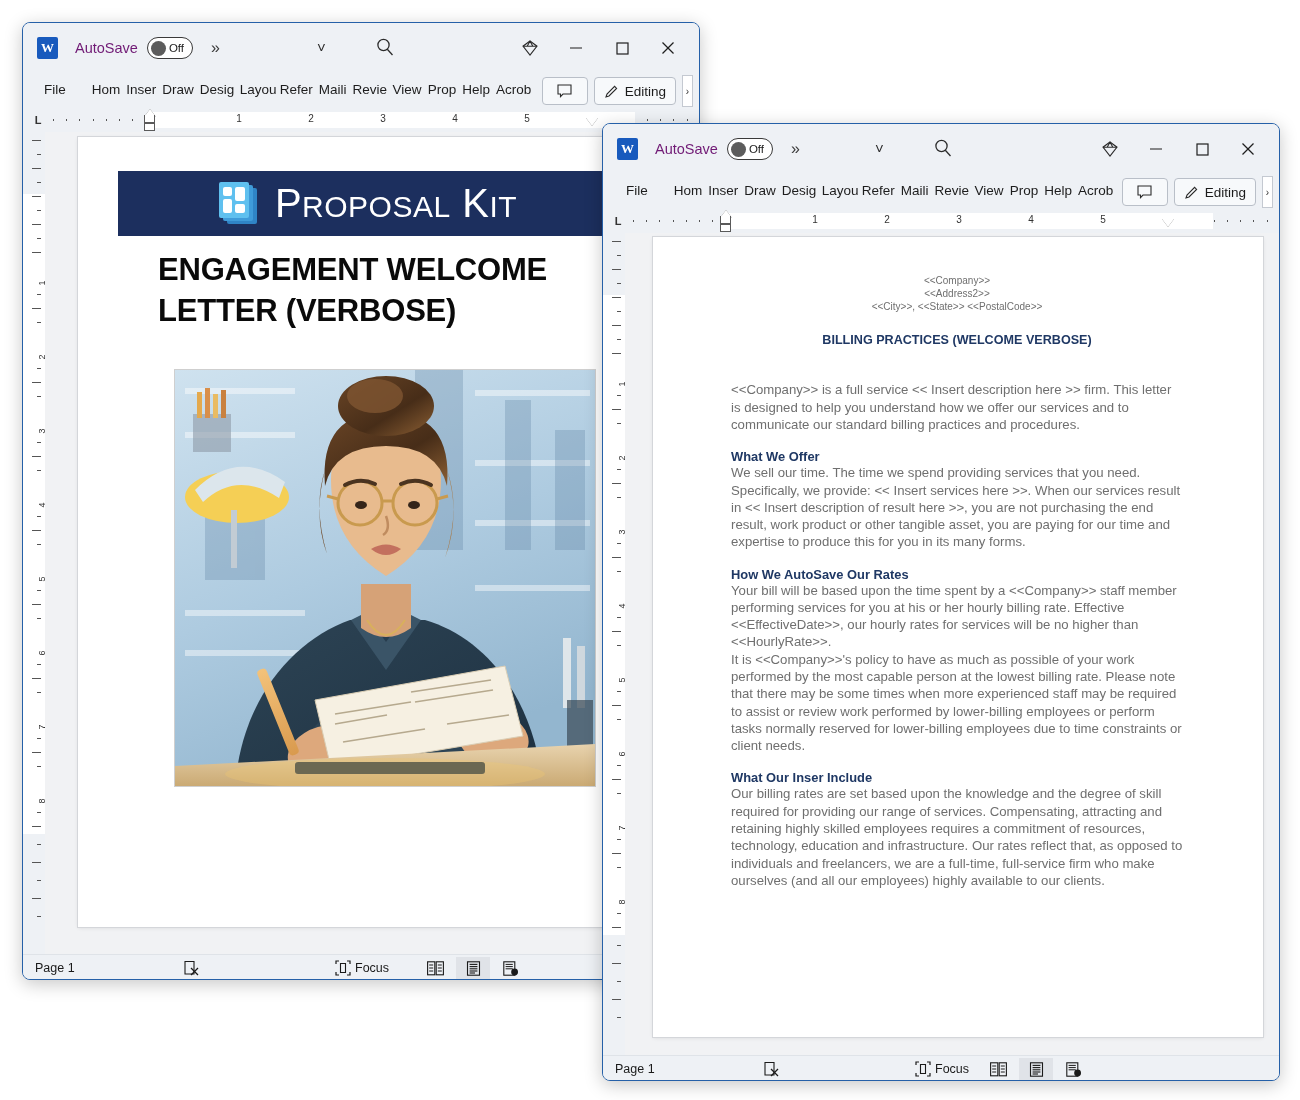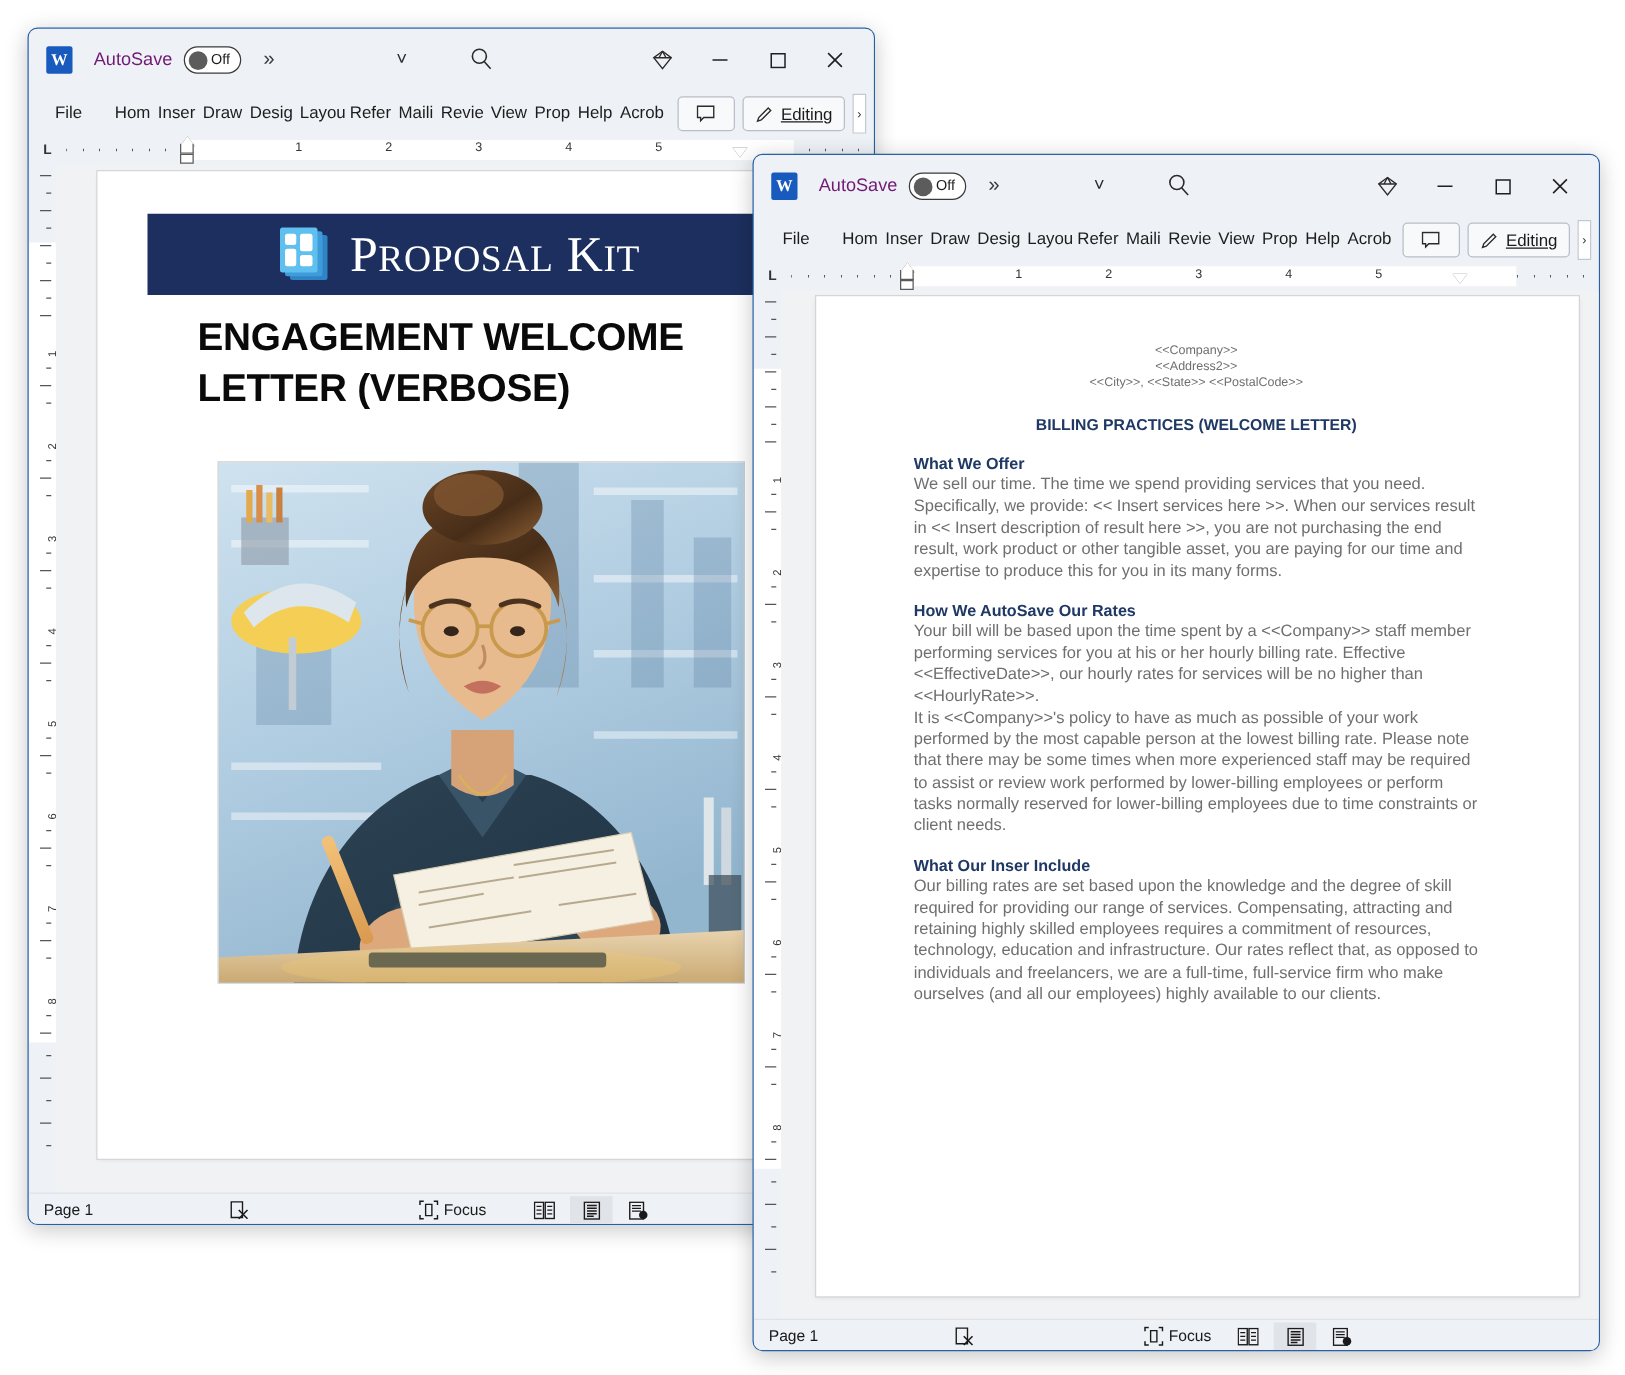--- a/index.html
+++ b/index.html
@@ -115,21 +115,20 @@
     height: 28px;
     border: 1px solid #b9bfc8;
     border-radius: 4px;
     background: #f7f9fb;
     display: flex; align-items: center; justify-content: center;
     gap: 6px;
     padding: 0 9px;
     font-size: 13.5px;
     color: #1b1b1b;
     white-space: nowrap;
-    text-decoration: underline;
   }
   .pill.comment { width: 46px; }
   .ribbon-overflow {
     width: 11px; height: 32px;
     background: #fff;
     border: 1px solid #c4c9d1;
     display: flex; align-items: center; justify-content: center;
     font-size: 10px; color: #333;
   }
 
@@ -229,21 +228,21 @@
   .pk-banner {
     background: #1c2f5e;
     display: flex; align-items: center; justify-content: center;
     gap: 14px;
   }
   .pk-logo-icon {
     position: relative; width: 42px; height: 44px; flex: 0 0 auto;
   }
   .pk-sheet { position: absolute; border-radius: 2px; }
   .pk-title-text {
-    font-family: Liberation Serif, serif;
+    font-family: Liberation Sans, sans-serif;
     color: #ffffff;
     font-size: 40px;
     letter-spacing: 0.5px;
     white-space: nowrap;
   }
   .pk-title-text .sm { font-size: 30px; }
   .doc1-h1 {
     font-family: "Liberation Sans", sans-serif;
     font-weight: bold;
     font-size: 31px;
@@ -804,22 +803,23 @@
       </div>
 
       <div class="canvas">
         <div class="page" style="left:28px; top:4px; width:610px; height:800px;">
           <div class="doc2-body" style="left:78px; top:38px; width:452px;">
 
             <div class="d2-center">&lt;&lt;Company&gt;&gt;</div>
             <div class="d2-center">&lt;&lt;Address2&gt;&gt;</div>
             <div class="d2-center">&lt;&lt;City&gt;&gt;, &lt;&lt;State&gt;&gt; &lt;&lt;PostalCode&gt;&gt;</div>
 
-            <div class="d2-subject">BILLING PRACTICES (WELCOME LETTER)</div>
-
+            <div class="d2-subject">BILLING PRACTICES (WELCOME VERBOSE)</div>
+
+            <div class="d2-p" style="margin-top:34px;">&lt;&lt;Company&gt;&gt; is a full service &lt;&lt; Insert description here &gt;&gt; firm. This letter is designed to help you understand how we offer our services and to communicate our standard billing practices and procedures.</div>
 
             <div class="d2-h">What We Offer</div>
             <div class="d2-p tight">We sell our time. The time we spend providing services that you need. Specifically, we provide:  &lt;&lt; Insert services here &gt;&gt;. When our services result in &lt;&lt; Insert description of result here &gt;&gt;, you are not purchasing the end result, work product or other tangible asset, you are paying for our time and expertise to produce this for you in its many forms.</div>
 
             <div class="d2-h">How We AutoSave Our Rates</div>
             <div class="d2-p tight">Your bill will be based upon the time spent by a &lt;&lt;Company&gt;&gt; staff member performing services for you at his or her hourly billing rate. Effective &lt;&lt;EffectiveDate&gt;&gt;, our hourly rates for services will be no higher than &lt;&lt;HourlyRate&gt;&gt;.</div>
             <div class="d2-p tight">It is &lt;&lt;Company&gt;&gt;'s policy to have as much as possible of your work performed by the most capable person at the lowest billing rate. Please note that there may be some times when more experienced staff may be required to assist or review work performed by lower-billing employees or perform tasks normally reserved for lower-billing employees due to time constraints or client needs.</div>
 
             <div class="d2-h">What Our Inser Include</div>
             <div class="d2-p tight">Our billing rates are set based upon the knowledge and the degree of skill required for providing our range of services. Compensating, attracting and retaining highly skilled employees requires a commitment of resources, technology, education and infrastructure. Our rates reflect that, as opposed to individuals and freelancers, we are a full-time, full-service firm who make ourselves (and all our employees) highly available to our clients.</div>

